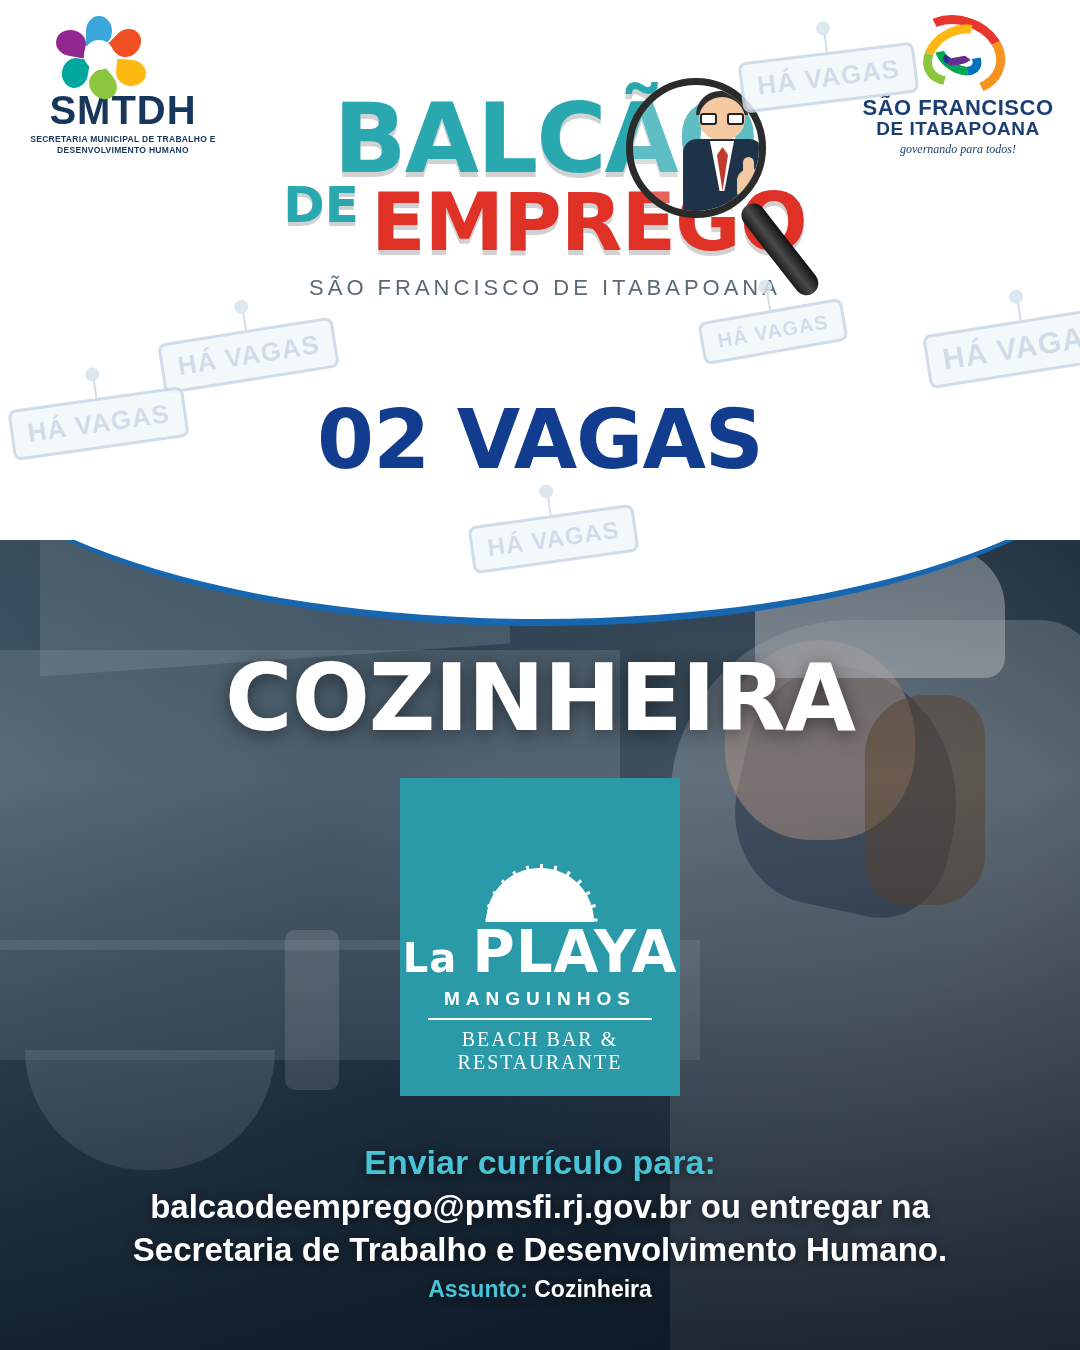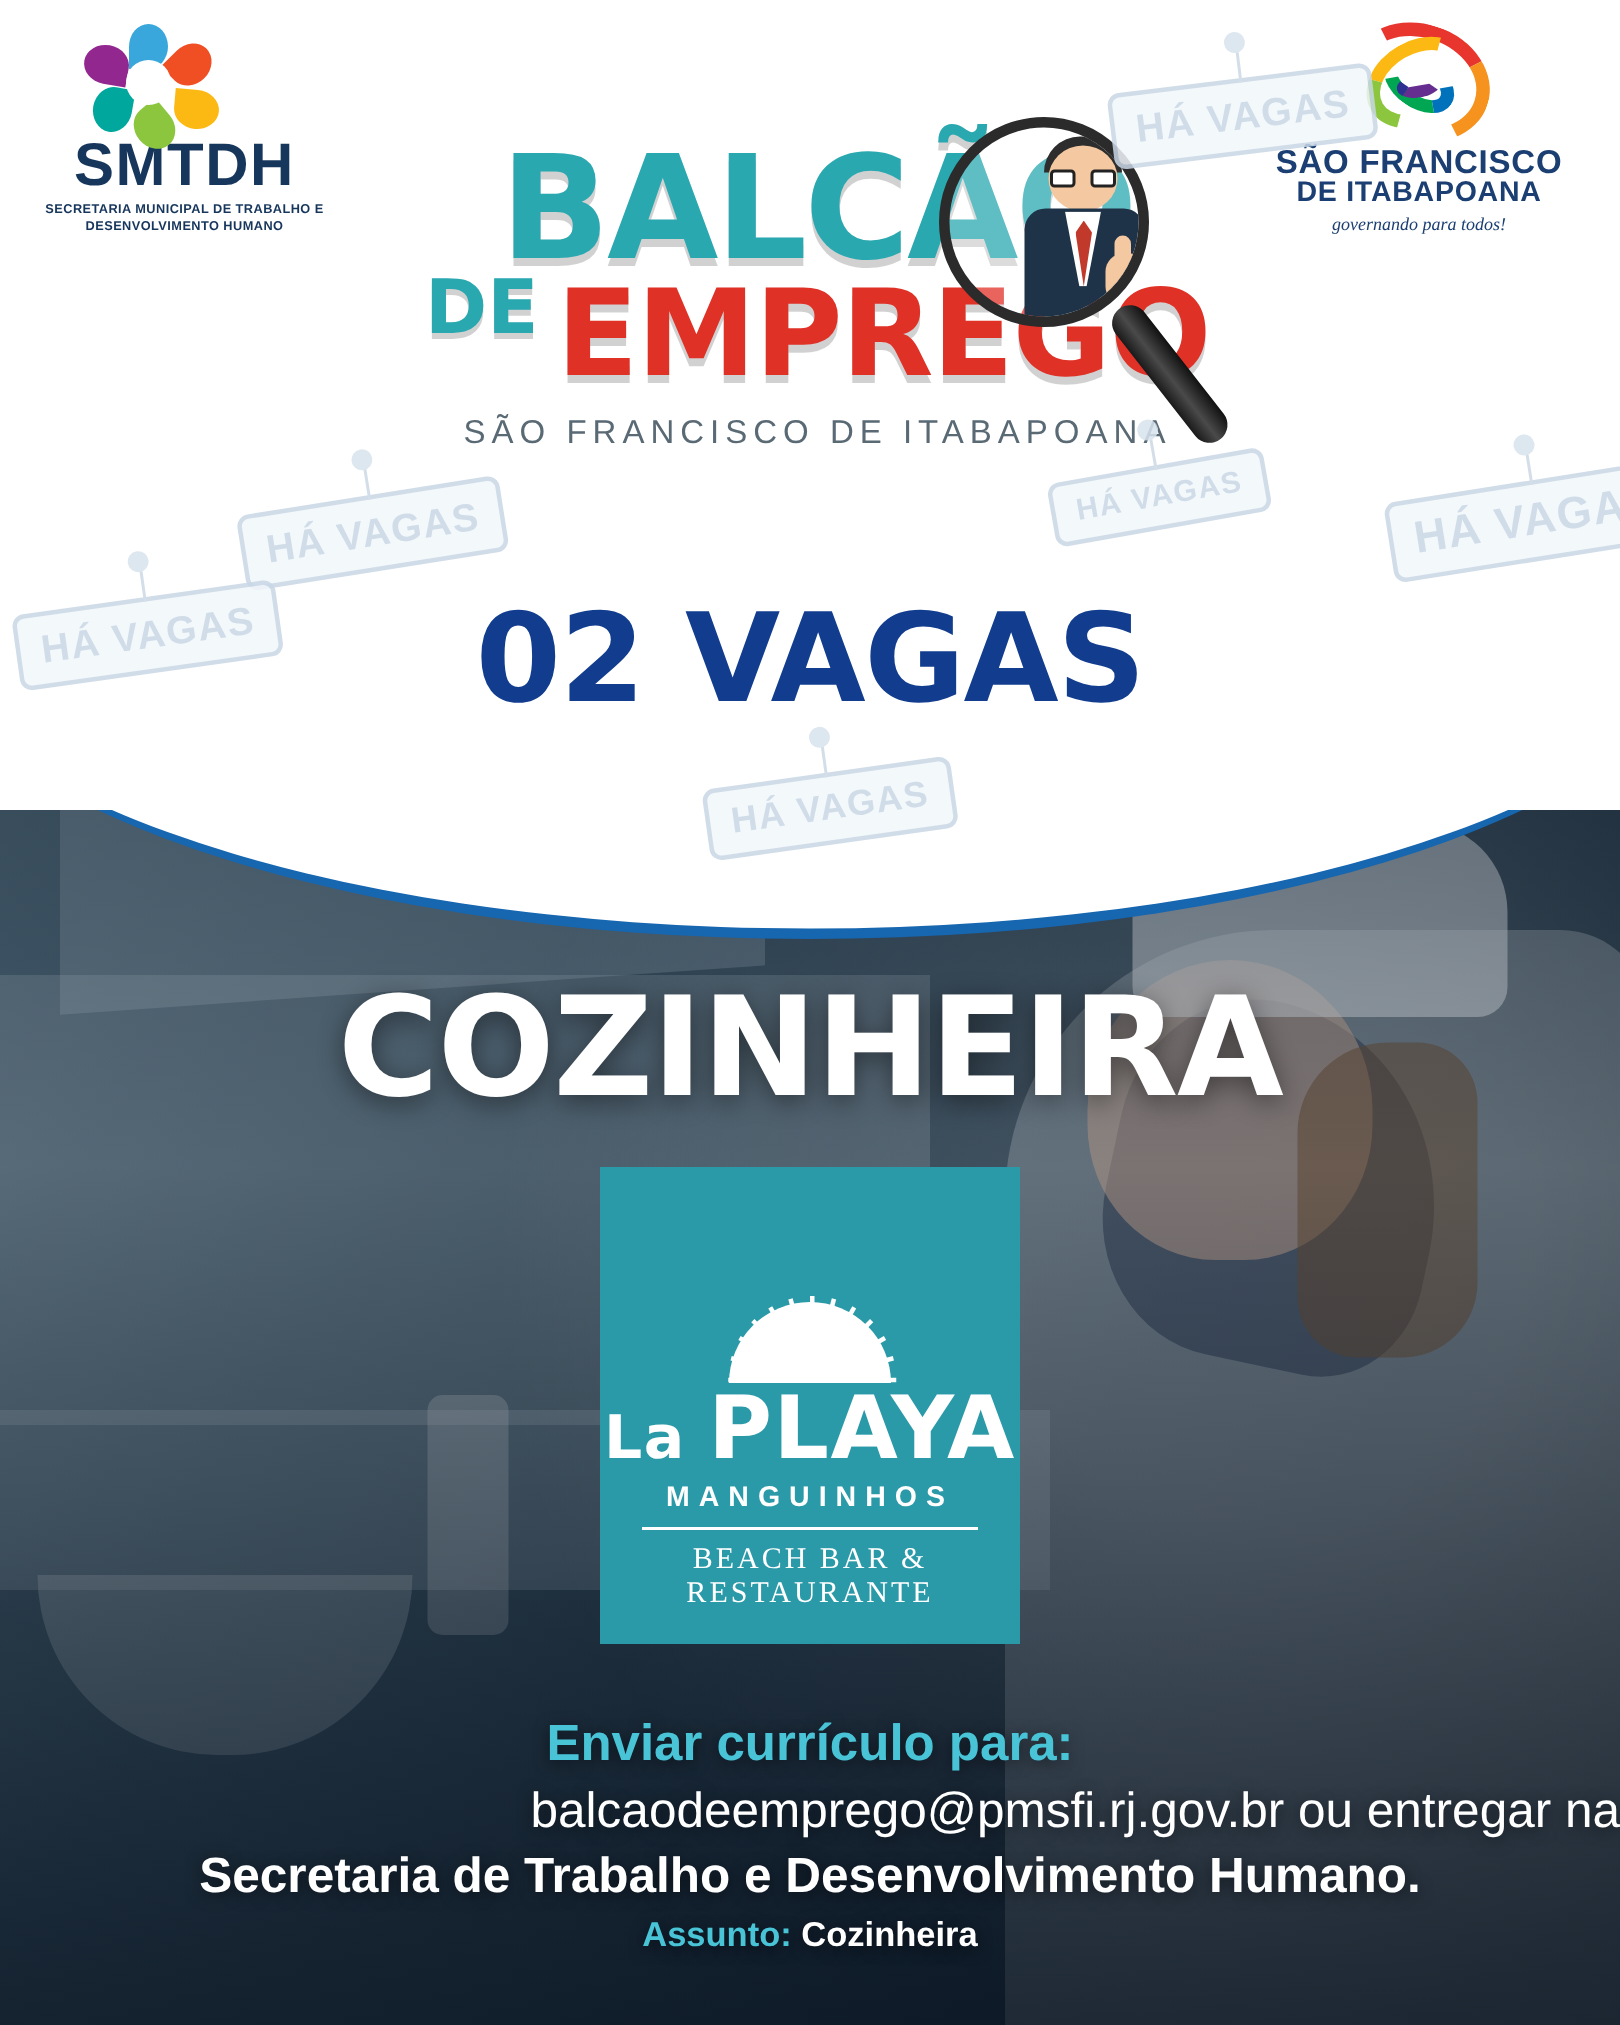--- a/index.html
+++ b/index.html
@@ -86,21 +86,21 @@
     font-size:40px; font-weight:bold; letter-spacing:1px; color:#17365c;
     line-height:1; margin-top:2px;
   }
   .smtdh .sub {
     font-size:8.5px; font-weight:bold; color:#17365c; line-height:1.25;
     margin-top:4px; letter-spacing:.3px;
   }
 
   
   .prefeitura {
-    position:absolute; top:16px; right:34px; width:200px; text-align:center;
+    position:absolute; top:16px; right:22px; width:200px; text-align:center;
   }
   .prefeitura .swirl {
     width:96px; height:78px; margin:0 auto; position:relative;
   }
   .prefeitura .swirl span {
     position:absolute; border-radius:50%;
     border-style:solid; border-color:transparent;
   }
   .prefeitura .swirl span:nth-child(1){ inset:0;  border-width:9px; border-top-color:#e8352e; border-right-color:#f6921e; transform:rotate(18deg);}
   .prefeitura .swirl span:nth-child(2){ inset:11px; border-width:9px; border-top-color:#fdb913; border-left-color:#8cc63f; transform:rotate(-30deg);}
@@ -269,21 +269,21 @@
     font-family:"Liberation Serif", serif;
   }
 
   
   .contact {
     position:absolute; top:1140px; left:0; width:1080px; text-align:center;
     z-index:6; color:#ffffff; line-height:1.32;
     text-shadow:0 2px 10px rgba(0,0,0,.5);
   }
   .contact .l1 { font-size:34px; font-weight:bold; color:#49c3d6; }
-  .contact .l2 { font-size:33px; font-weight:normal;text-align:right; }
+  .contact .l2 { font-size:33px; font-weight:bold; }
   .contact .l3 { font-size:33px; font-weight:bold; }
   .contact .l4 { font-size:23px; font-weight:bold; color:#49c3d6; margin-top:2px;}
   .contact .l4 span.v { color:#ffffff; }
 </style>
 </head>
 <body>
 
 <div id="poster">
 
   <div class="photo">

